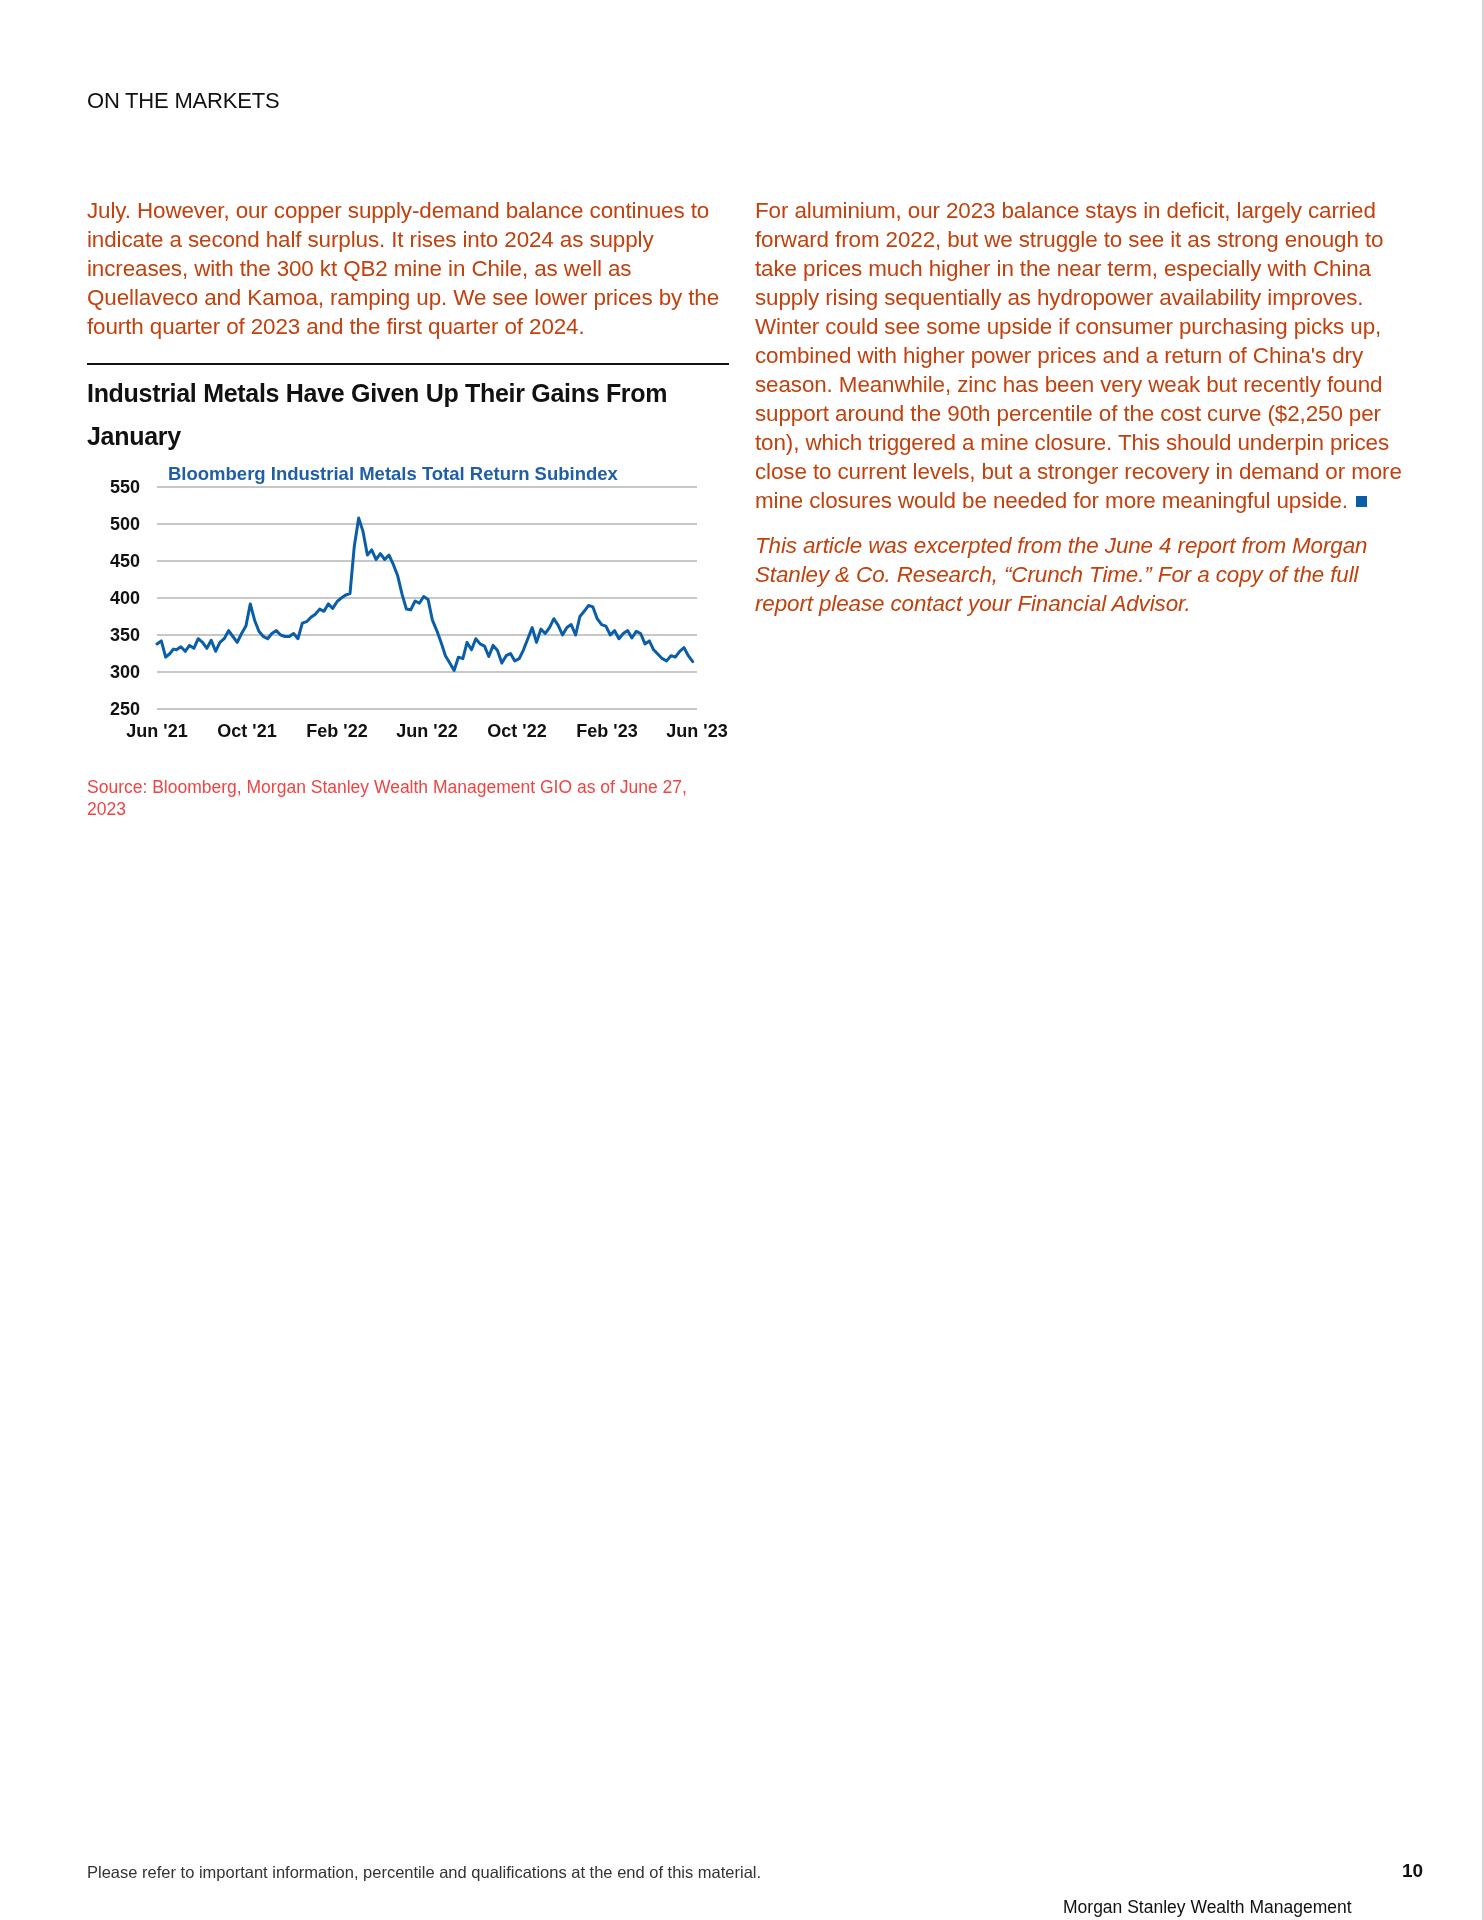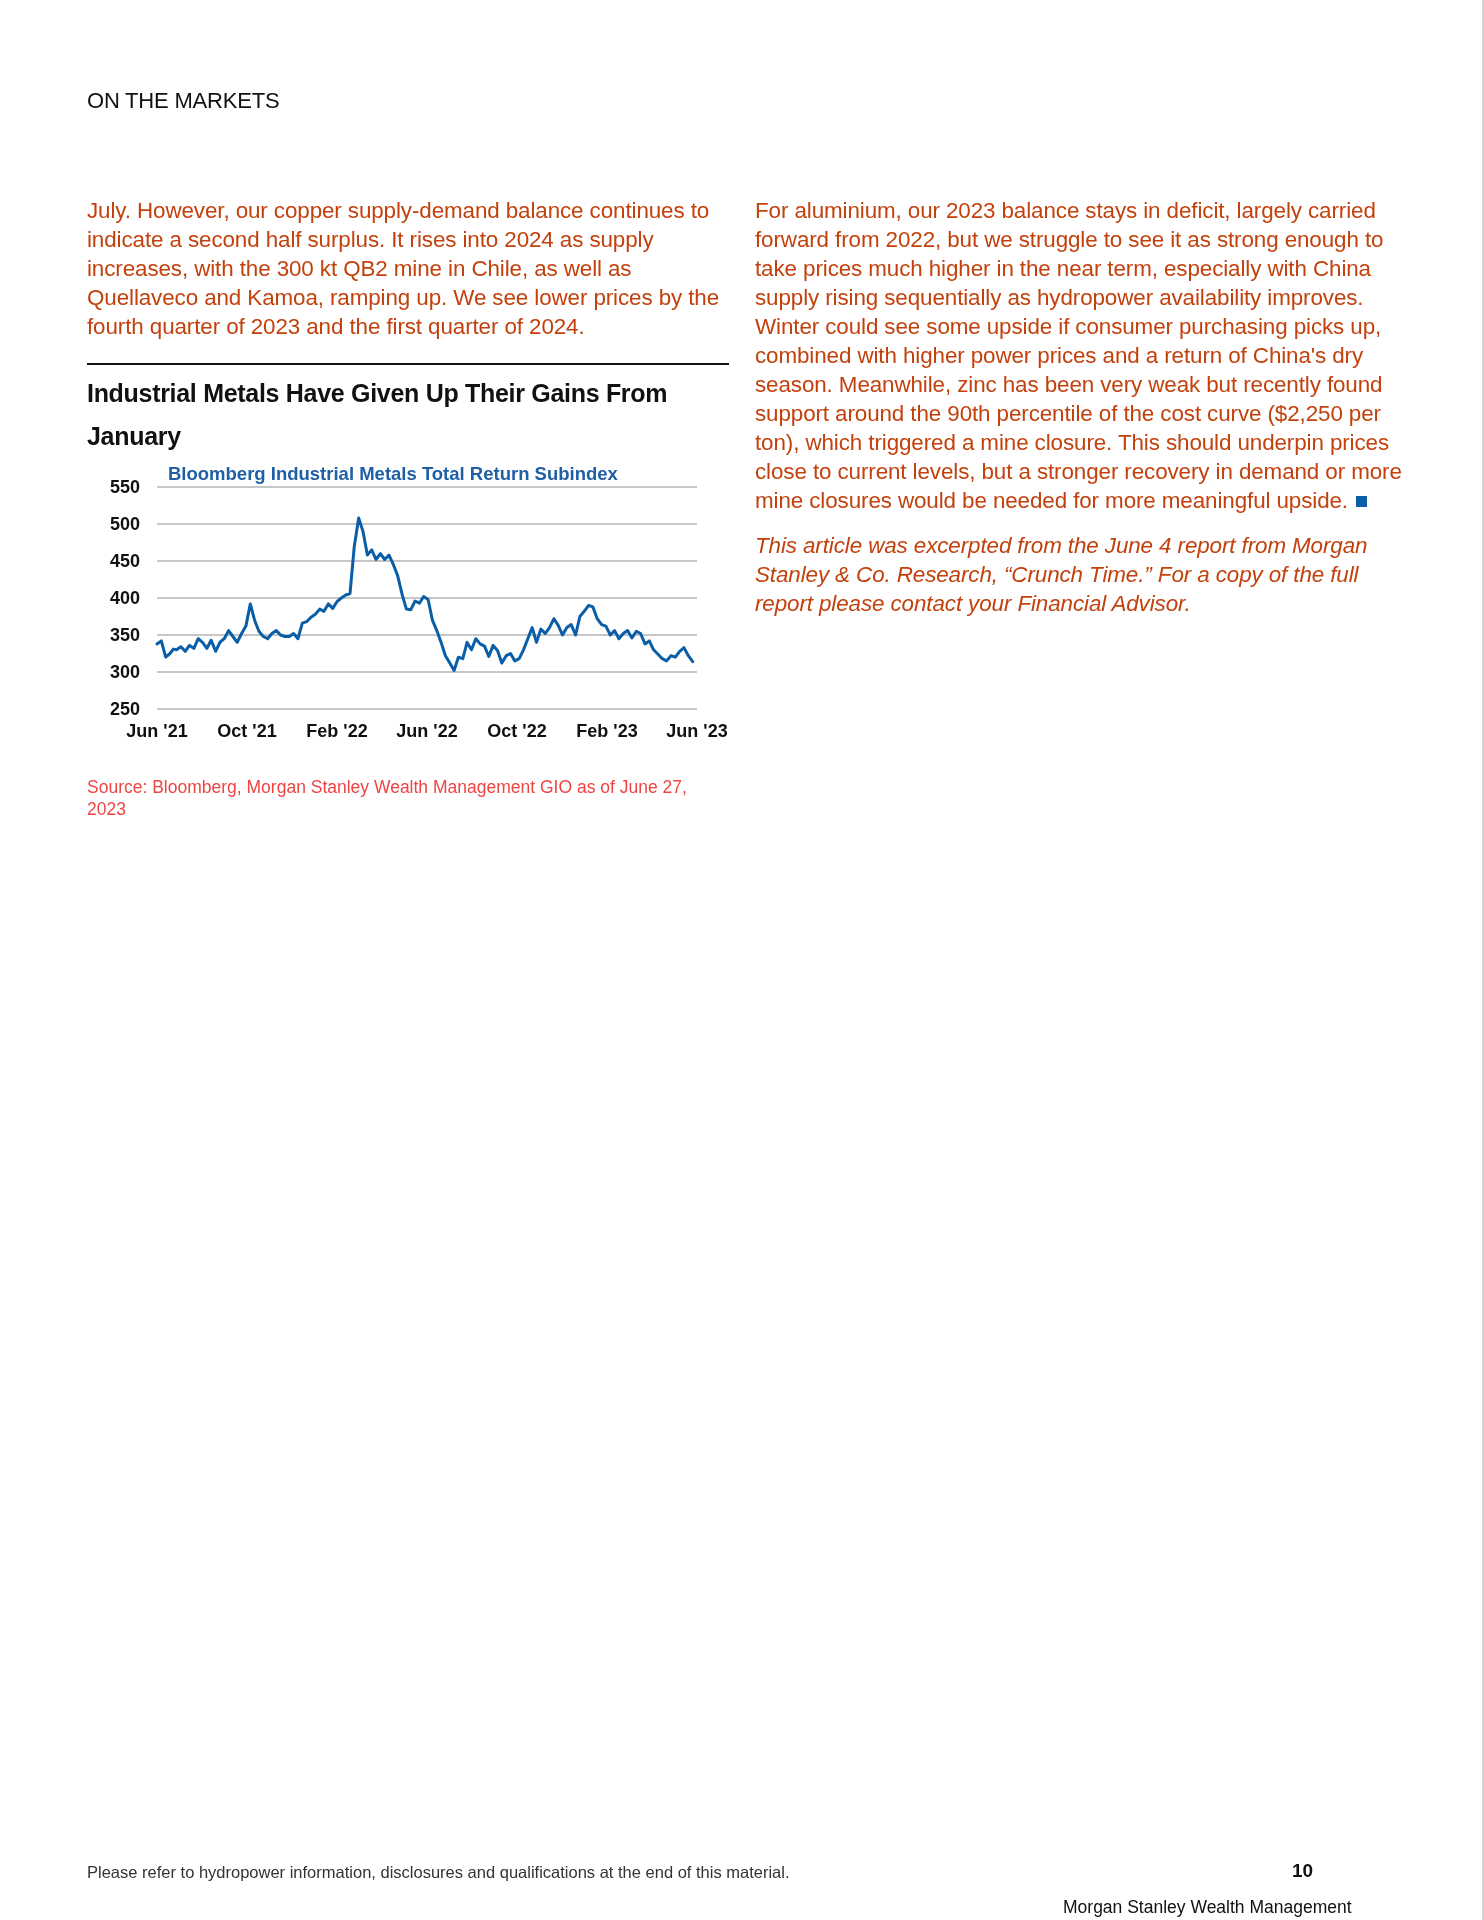--- a/index.html
+++ b/index.html
@@ -27,21 +27,21 @@
   .chart-wrap { position: absolute; left: 0; top: 0; }
   svg#chart { position: absolute; left: 0; top: 0; }
   .source {
     position: absolute; left: 87px; top: 776px; width: 640px;
     font-size: 17.5px; line-height: 22px; color: #ef4444;
   }
   .end-mark { display: inline-block; width: 11px; height: 11px; background: #0a5ea8; margin-left: 8px; vertical-align: 1px; }
   .italic-note { margin-top: 16px; font-style: italic; }
   .footer-left { position: absolute; left: 87px; top: 1863px; font-size: 16.5px; color: #333; }
   .footer-right { position: absolute; left: 1063px; top: 1862px; font-size: 17.5px; color: #111; margin-top: 35px; }
-  .footer-page { position: absolute; left: 1292px; top: 1860px; font-size: 19px; font-weight: bold; color: #111; }
+  .footer-page { position: absolute; left: 1402px; top: 1860px; font-size: 19px; font-weight: bold; color: #111; }
 </style>
 </head>
 <body>
 
 <div class="page-edge"></div>
 
 <div class="section-label">ON THE MARKETS</div>
 
 <div class="col-left">
   <p class="body-text">July. However, our copper supply-demand balance continues to indicate a second half surplus. It rises into 2024 as supply increases, with the 300 kt QB2 mine in Chile, as well as Quellaveco and Kamoa, ramping up. We see lower prices by the fourth quarter of 2023 and the first quarter of 2024.</p>
@@ -84,15 +84,15 @@
   </svg>
 </div>
 
 <div class="source">Source: Bloomberg, Morgan Stanley Wealth Management GIO as of June 27, 2023</div>
 
 <div class="col-right">
   <p class="body-text"><span>For aluminium, our 2023 balance stays in deficit, largely carried forward from 2022, but we struggle to see it as strong enough to take prices much higher in the near term, especially with China supply rising sequentially as hydropower availability improves. Winter could see some upside if consumer purchasing picks up, combined with higher power prices and a return of China's dry season. Meanwhile, zinc has been very weak but recently found support around the 90th percentile of the cost curve ($2,250 per ton), which triggered a mine closure. This should underpin prices close to current levels, but a stronger recovery in demand or more mine closures would be needed for more meaningful upside.</span><span class="end-mark"></span></p>
   <p class="body-text italic-note">This article was excerpted from the June 4 report from Morgan Stanley &amp; Co. Research, “Crunch Time.” For a copy of the full report please contact your Financial Advisor.</p>
 </div>
 
-<div class="footer-left">Please refer to hydropower information, disclosures and qualifications at the end of this material.</div>
+<div class="footer-left">Please refer to important information, percentile and qualifications at the end of this material.</div>
 <div class="footer-right">Morgan Stanley Wealth Management</div>
 <div class="footer-page">10</div>
 
 </body></html>

